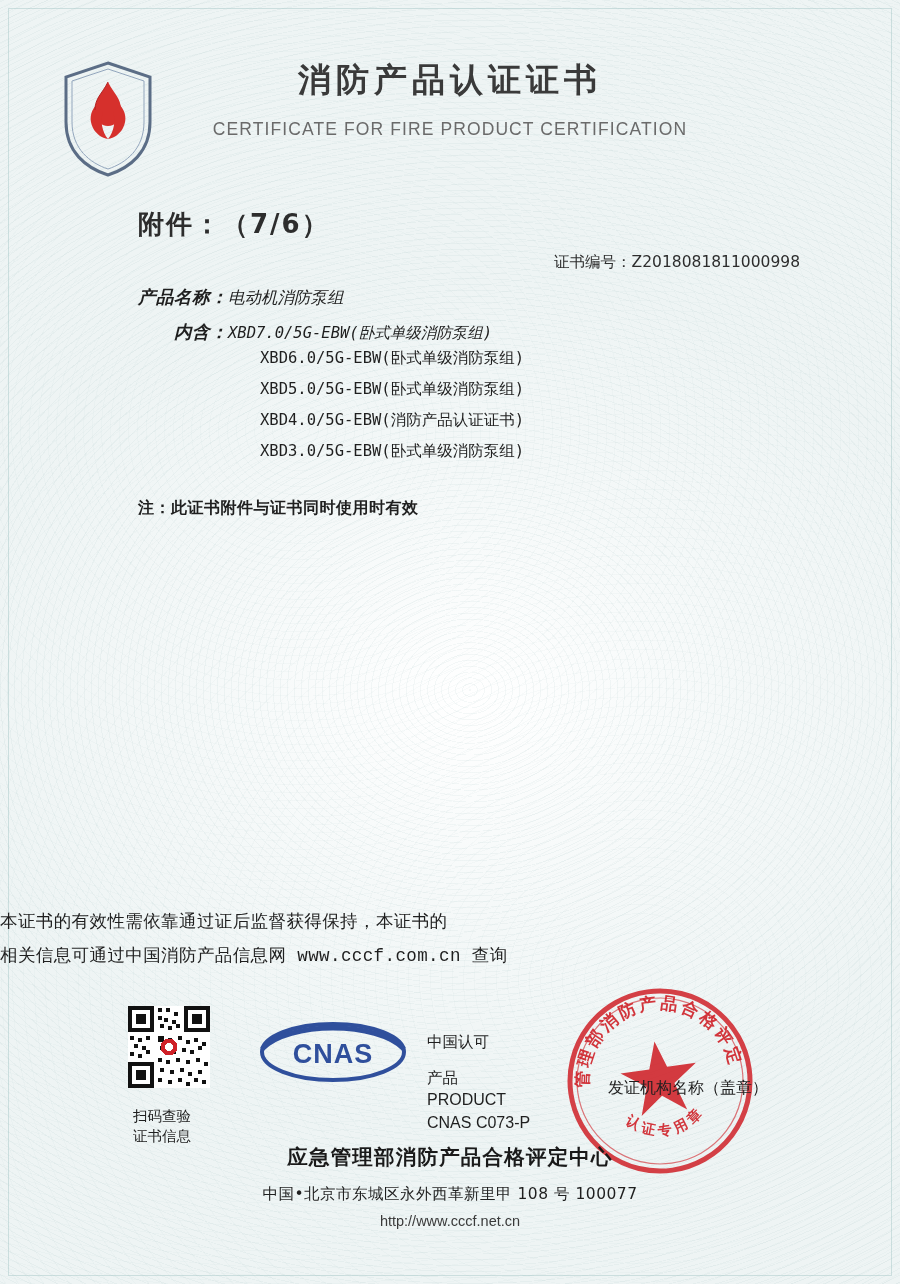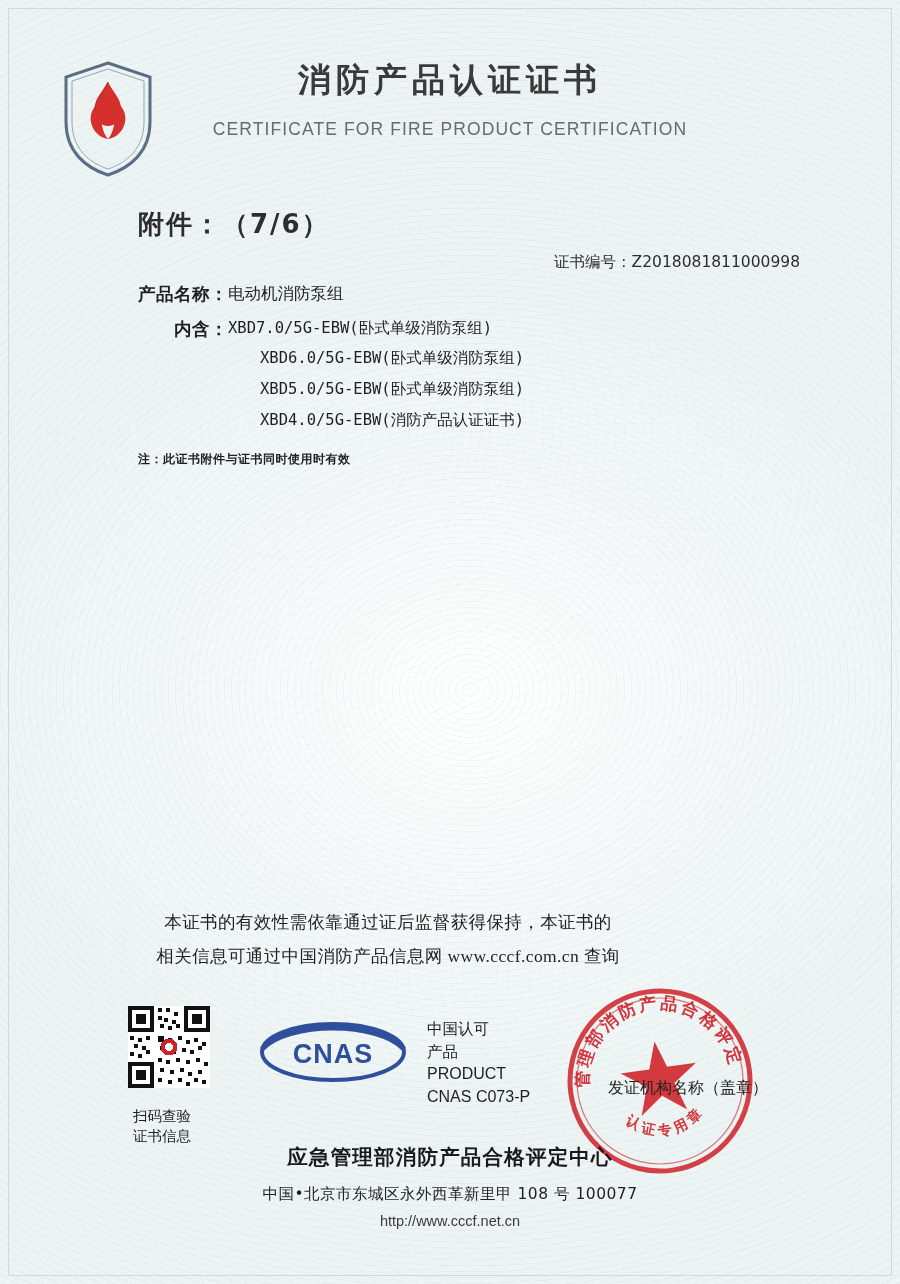--- a/index.html
+++ b/index.html
@@ -94,23 +94,24 @@
     white-space: nowrap;
   }
   .fields {
     position: absolute;
     left: 138px;
     top: 278px;
     width: 700px;
   }
   .field-row {
     display: flex;
-    align-items: center;
+    align-items: flex-end;
     margin-bottom: 4px;
     height: 31px;
+    font-style: italic;
   }
   .field-label {
     font-family: "DejaVu Sans", sans-serif;
     font-size: 17.5px;
     font-weight: 700;
     color: #1f1f1f;
     letter-spacing: 0.5px;
     white-space: nowrap;
   }
   .field-label.indent1 { padding-left: 36px; }
@@ -127,36 +128,35 @@
   }
   .sub-row {
     height: 31px;
     padding-left: 122px;
     font-family: "DejaVu Sans Mono", monospace;
     font-size: 15.5px;
     color: #1f1f1f;
     white-space: nowrap;
   }
   .note-row {
-    margin-top: 10px;
-    font-family: "DejaVu Sans", sans-serif;
-    font-size: 12px;
+    margin-top: 26px;
+    font-family: "DejaVu Sans", sans-serif;
+    font-size: 16px;
     font-weight: 700;
     color: #1f1f1f;
     letter-spacing: 0.5px;
   }
 
   
   .validity {
     position: absolute;
     left: 0;
     top: 905px;
     width: 776px;
-    text-align: center;
-    font-family: Liberation Serif, serif;
+    font-family: Liberation Mono, monospace;
     font-size: 17.5px;
     color: #1f1f1f;
     line-height: 34px;
     letter-spacing: 0.4px;
   }
 
   .qr-block {
     position: absolute;
     left: 117px;
     top: 1006px;
@@ -192,20 +192,21 @@
     left: 427px;
     top: 1018px;
     font-family: "Liberation Sans", sans-serif;
     font-size: 16px;
     color: #1f1f1f;
     line-height: 22.5px;
   }
   .cnas-text .cn {
     font-family: "DejaVu Sans", sans-serif;
     font-size: 15.5px;
+    margin-top: 13px;
   }
 
   .seal {
     position: absolute;
     left: 562px;
     top: 983px;
     width: 196px;
     height: 196px;
     transform: rotate(-8deg);
     pointer-events: none;
@@ -293,20 +294,23 @@
       <span class="field-value">XBD7.0/5G-EBW(卧式单级消防泵组)</span>
     </div>
     <div class="sub-row">
       <span>XBD6.0/5G-EBW(卧式单级消防泵组)</span>
     </div>
     <div class="sub-row">
       <span>XBD5.0/5G-EBW(卧式单级消防泵组)</span>
     </div>
     <div class="sub-row">
       <span>XBD4.0/5G-EBW(消防产品认证证书)</span>
+    </div>
+    <div class="sub-row">
+      <span>XBD3.0/5G-EBW(卧式单级消防泵组)</span>
     </div>
     <div class="note-row">注：此证书附件与证书同时使用时有效</div>
   </div>
 
   <div class="validity">
     <div>本证书的有效性需依靠通过证后监督获得保持，本证书的</div>
     <div>相关信息可通过中国消防产品信息网 www.cccf.com.cn 查询</div>
   </div>
 
   <div class="qr-block">

